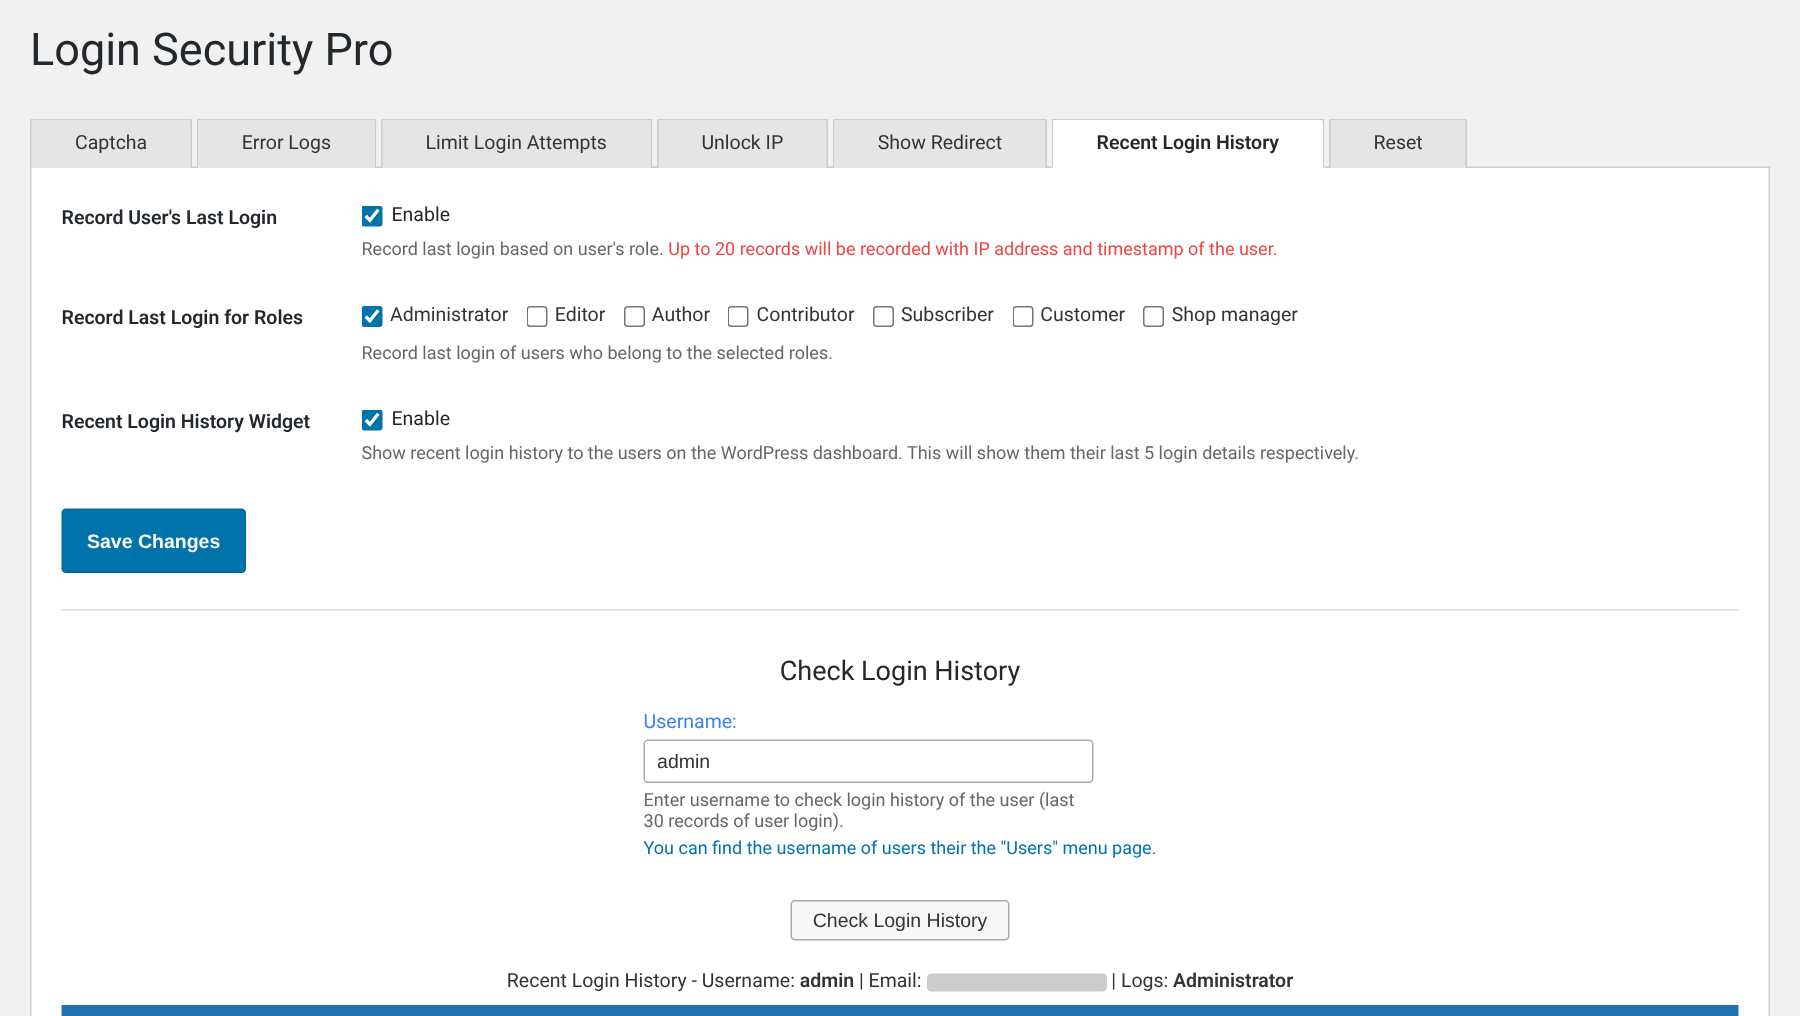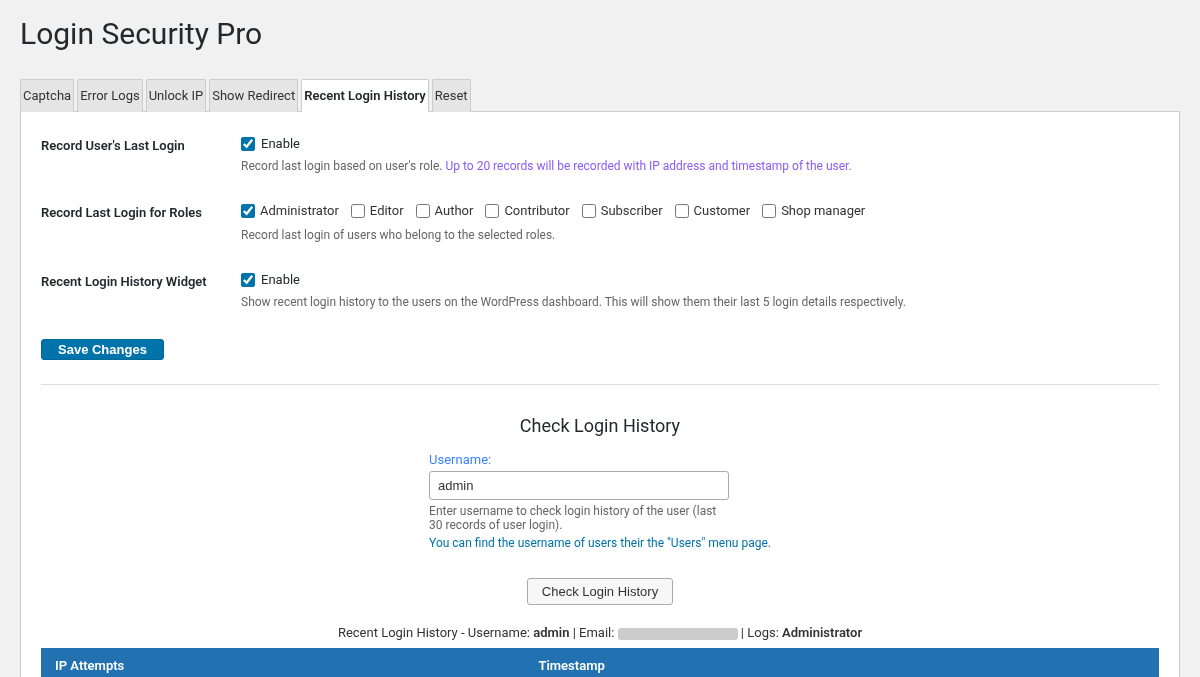--- a/index.html
+++ b/index.html
@@ -21,21 +21,21 @@
     }
     
     .tabs-bar {
       display: flex;
       flex-wrap: wrap;
       border-bottom: 1px solid #ccc;
       background: #f1f1f1;
       margin-bottom: 0;
     }
     .tab-item {
-      padding: 8px 2px;
+      padding: 8px 29px;
       font-size: 13px;
       cursor: pointer;
       border: 1px solid #ccc;
       border-bottom: none;
       background: #e5e5e5;
       color: #333;
       margin-right: 3px;
       margin-bottom: -1px;
       border-radius: 2px 2px 0 0;
     }
@@ -84,21 +84,21 @@
       font-size: 13px;
       color: #23282d;
     }
     .setting-desc {
       font-size: 12px;
       color: #666;
       margin-top: 4px;
       line-height: 1.5;
     }
     .setting-desc a {
-      color: #8b5cf6;
+      color: #ef4444;
       text-decoration: none;
     }
     
     .roles-row {
       display: flex;
       flex-wrap: wrap;
       gap: 12px;
       align-items: center;
     }
     .role-item {
@@ -109,21 +109,21 @@
     .role-item input[type="checkbox"] {
       accent-color: #0073aa;
       width: 14px;
       height: 14px;
     }
     
     .save-btn {
       background: #0073aa;
       color: #fff;
       border: 1px solid #006799;
-      padding: 2px 16px;
+      padding: 13px 16px;
       font-size: 13px;
       cursor: pointer;
       border-radius: 3px;
       font-weight: 600;
     }
     
     .divider {
       border: none;
       border-top: 1px solid #ddd;
       margin: 20px 0;
@@ -245,20 +245,21 @@
   </style>
 </head>
 <body>
 
 <div class="page-wrapper">
   <h1 class="page-title">Login Security Pro</h1>
 
   <div class="tabs-bar">
     <div class="tab-item">Captcha</div>
     <div class="tab-item">Error Logs</div>
+    <div class="tab-item">Limit Login Attempts</div>
     <div class="tab-item">Unlock IP</div>
     <div class="tab-item">Show Redirect</div>
     <div class="tab-item active">Recent Login History</div>
     <div class="tab-item">Reset</div>
   </div>
 
   <div class="content-area">
 
     <div class="setting-row">
       <div class="setting-label">Record User's Last Login</div>

